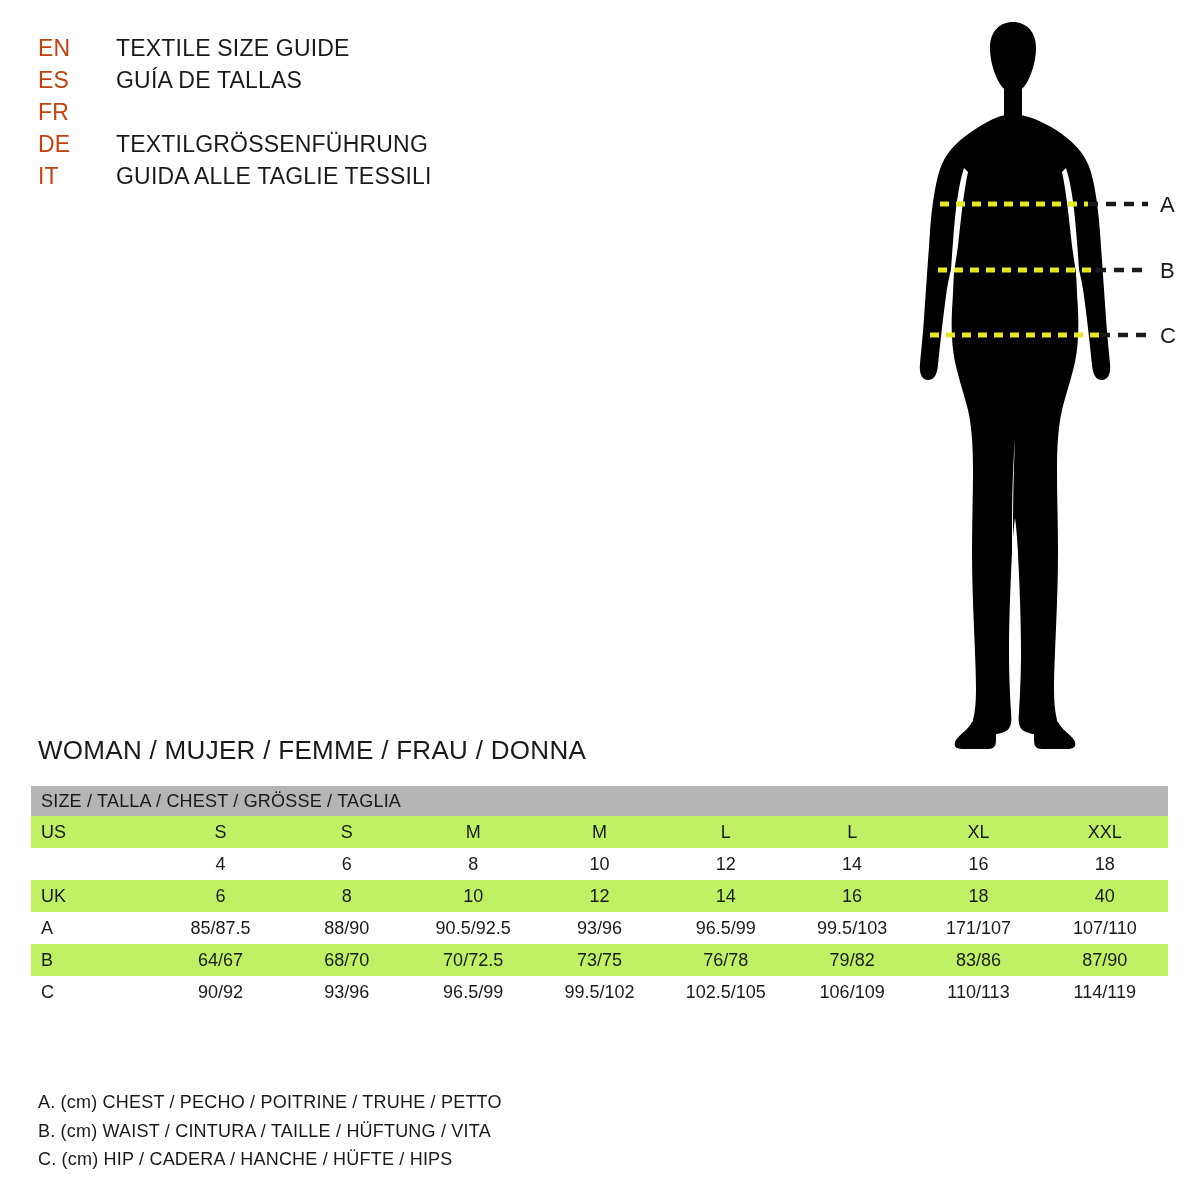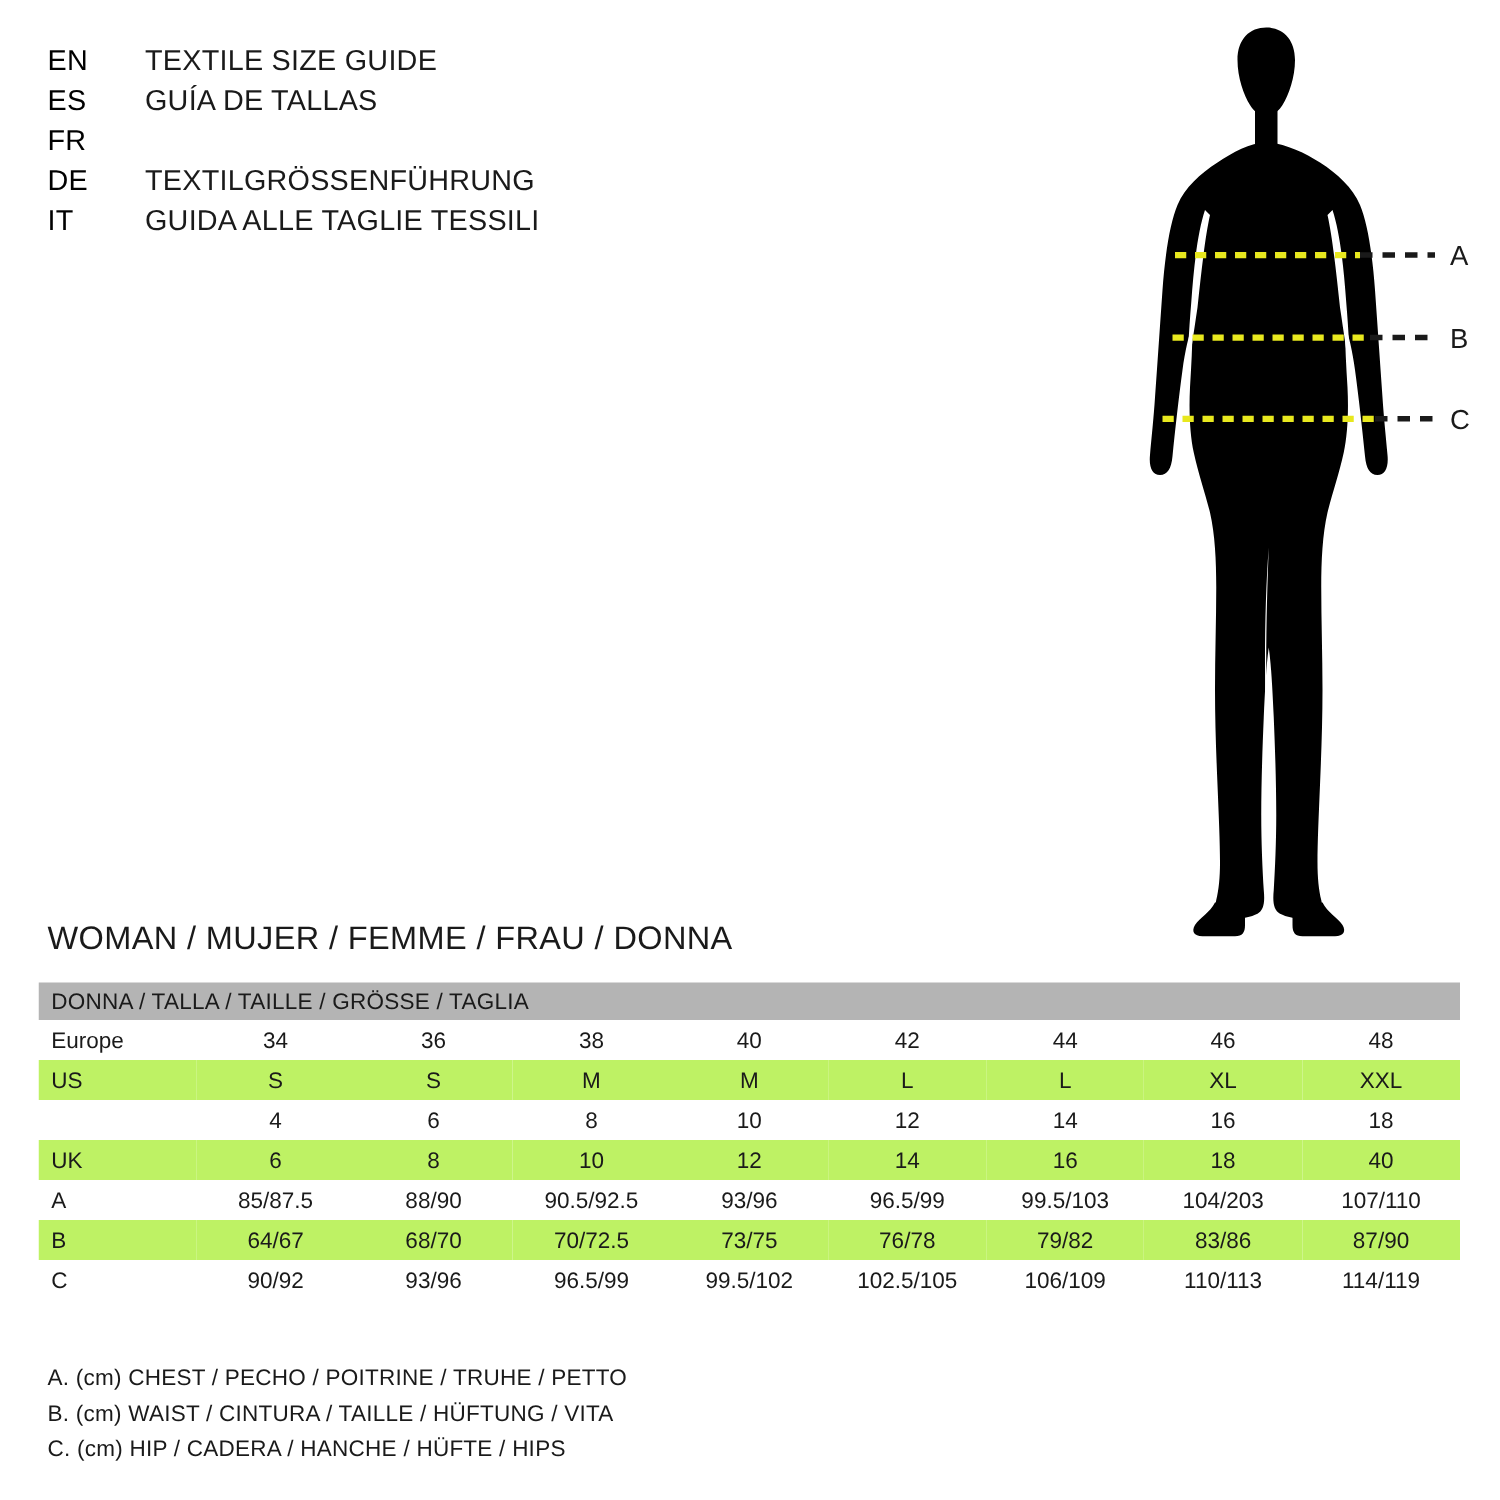--- a/index.html
+++ b/index.html
@@ -25,21 +25,21 @@
     display: flex;
     align-items: baseline;
     height: 32px;
     line-height: 32px;
   }
   .title-lang {
     width: 78px;
     flex: 0 0 78px;
     font-size: 23px;
     letter-spacing: 0.2px;
-    color: #000000;
+    color: #c2410c;
   }
   .title-text {
     font-size: 23px;
     letter-spacing: 0.2px;
     color: #1a1a1a;
     white-space: nowrap;
   }
 
   
   .figure-area {
@@ -243,35 +243,24 @@
     <text class="marker-label" x="300" y="260">B</text>
     <text class="marker-label" x="300" y="325">C</text>
   </svg>
 </div>
 
 <div class="section-heading">WOMAN / MUJER / FEMME / FRAU / DONNA</div>
 
 <table class="size-table">
   <thead>
     <tr class="hdr-row">
-      <td colspan="9">DONNA / TALLA / TAILLE / GRÖSSE / TAGLIA</td>
+      <td colspan="9">SIZE / TALLA / CHEST / GRÖSSE / TAGLIA</td>
     </tr>
   </thead>
   <tbody>
-    <tr class="odd">
-      <td class="rowlabel">Europe</td>
-      <td class="val">34</td>
-      <td class="val">36</td>
-      <td class="val">38</td>
-      <td class="val">40</td>
-      <td class="val">42</td>
-      <td class="val">44</td>
-      <td class="val">46</td>
-      <td class="val">48</td>
-    </tr>
     <tr class="even">
       <td class="rowlabel">US</td>
       <td class="val">S</td>
       <td class="val">S</td>
       <td class="val">M</td>
       <td class="val">M</td>
       <td class="val">L</td>
       <td class="val">L</td>
       <td class="val">XL</td>
       <td class="val">XXL</td>
@@ -299,21 +288,21 @@
       <td class="val">40</td>
     </tr>
     <tr class="odd">
       <td class="rowlabel">A</td>
       <td class="val">85/87.5</td>
       <td class="val">88/90</td>
       <td class="val">90.5/92.5</td>
       <td class="val">93/96</td>
       <td class="val">96.5/99</td>
       <td class="val">99.5/103</td>
-      <td class="val">104/203</td>
+      <td class="val">171/107</td>
       <td class="val">107/110</td>
     </tr>
     <tr class="even">
       <td class="rowlabel">B</td>
       <td class="val">64/67</td>
       <td class="val">68/70</td>
       <td class="val">70/72.5</td>
       <td class="val">73/75</td>
       <td class="val">76/78</td>
       <td class="val">79/82</td>

